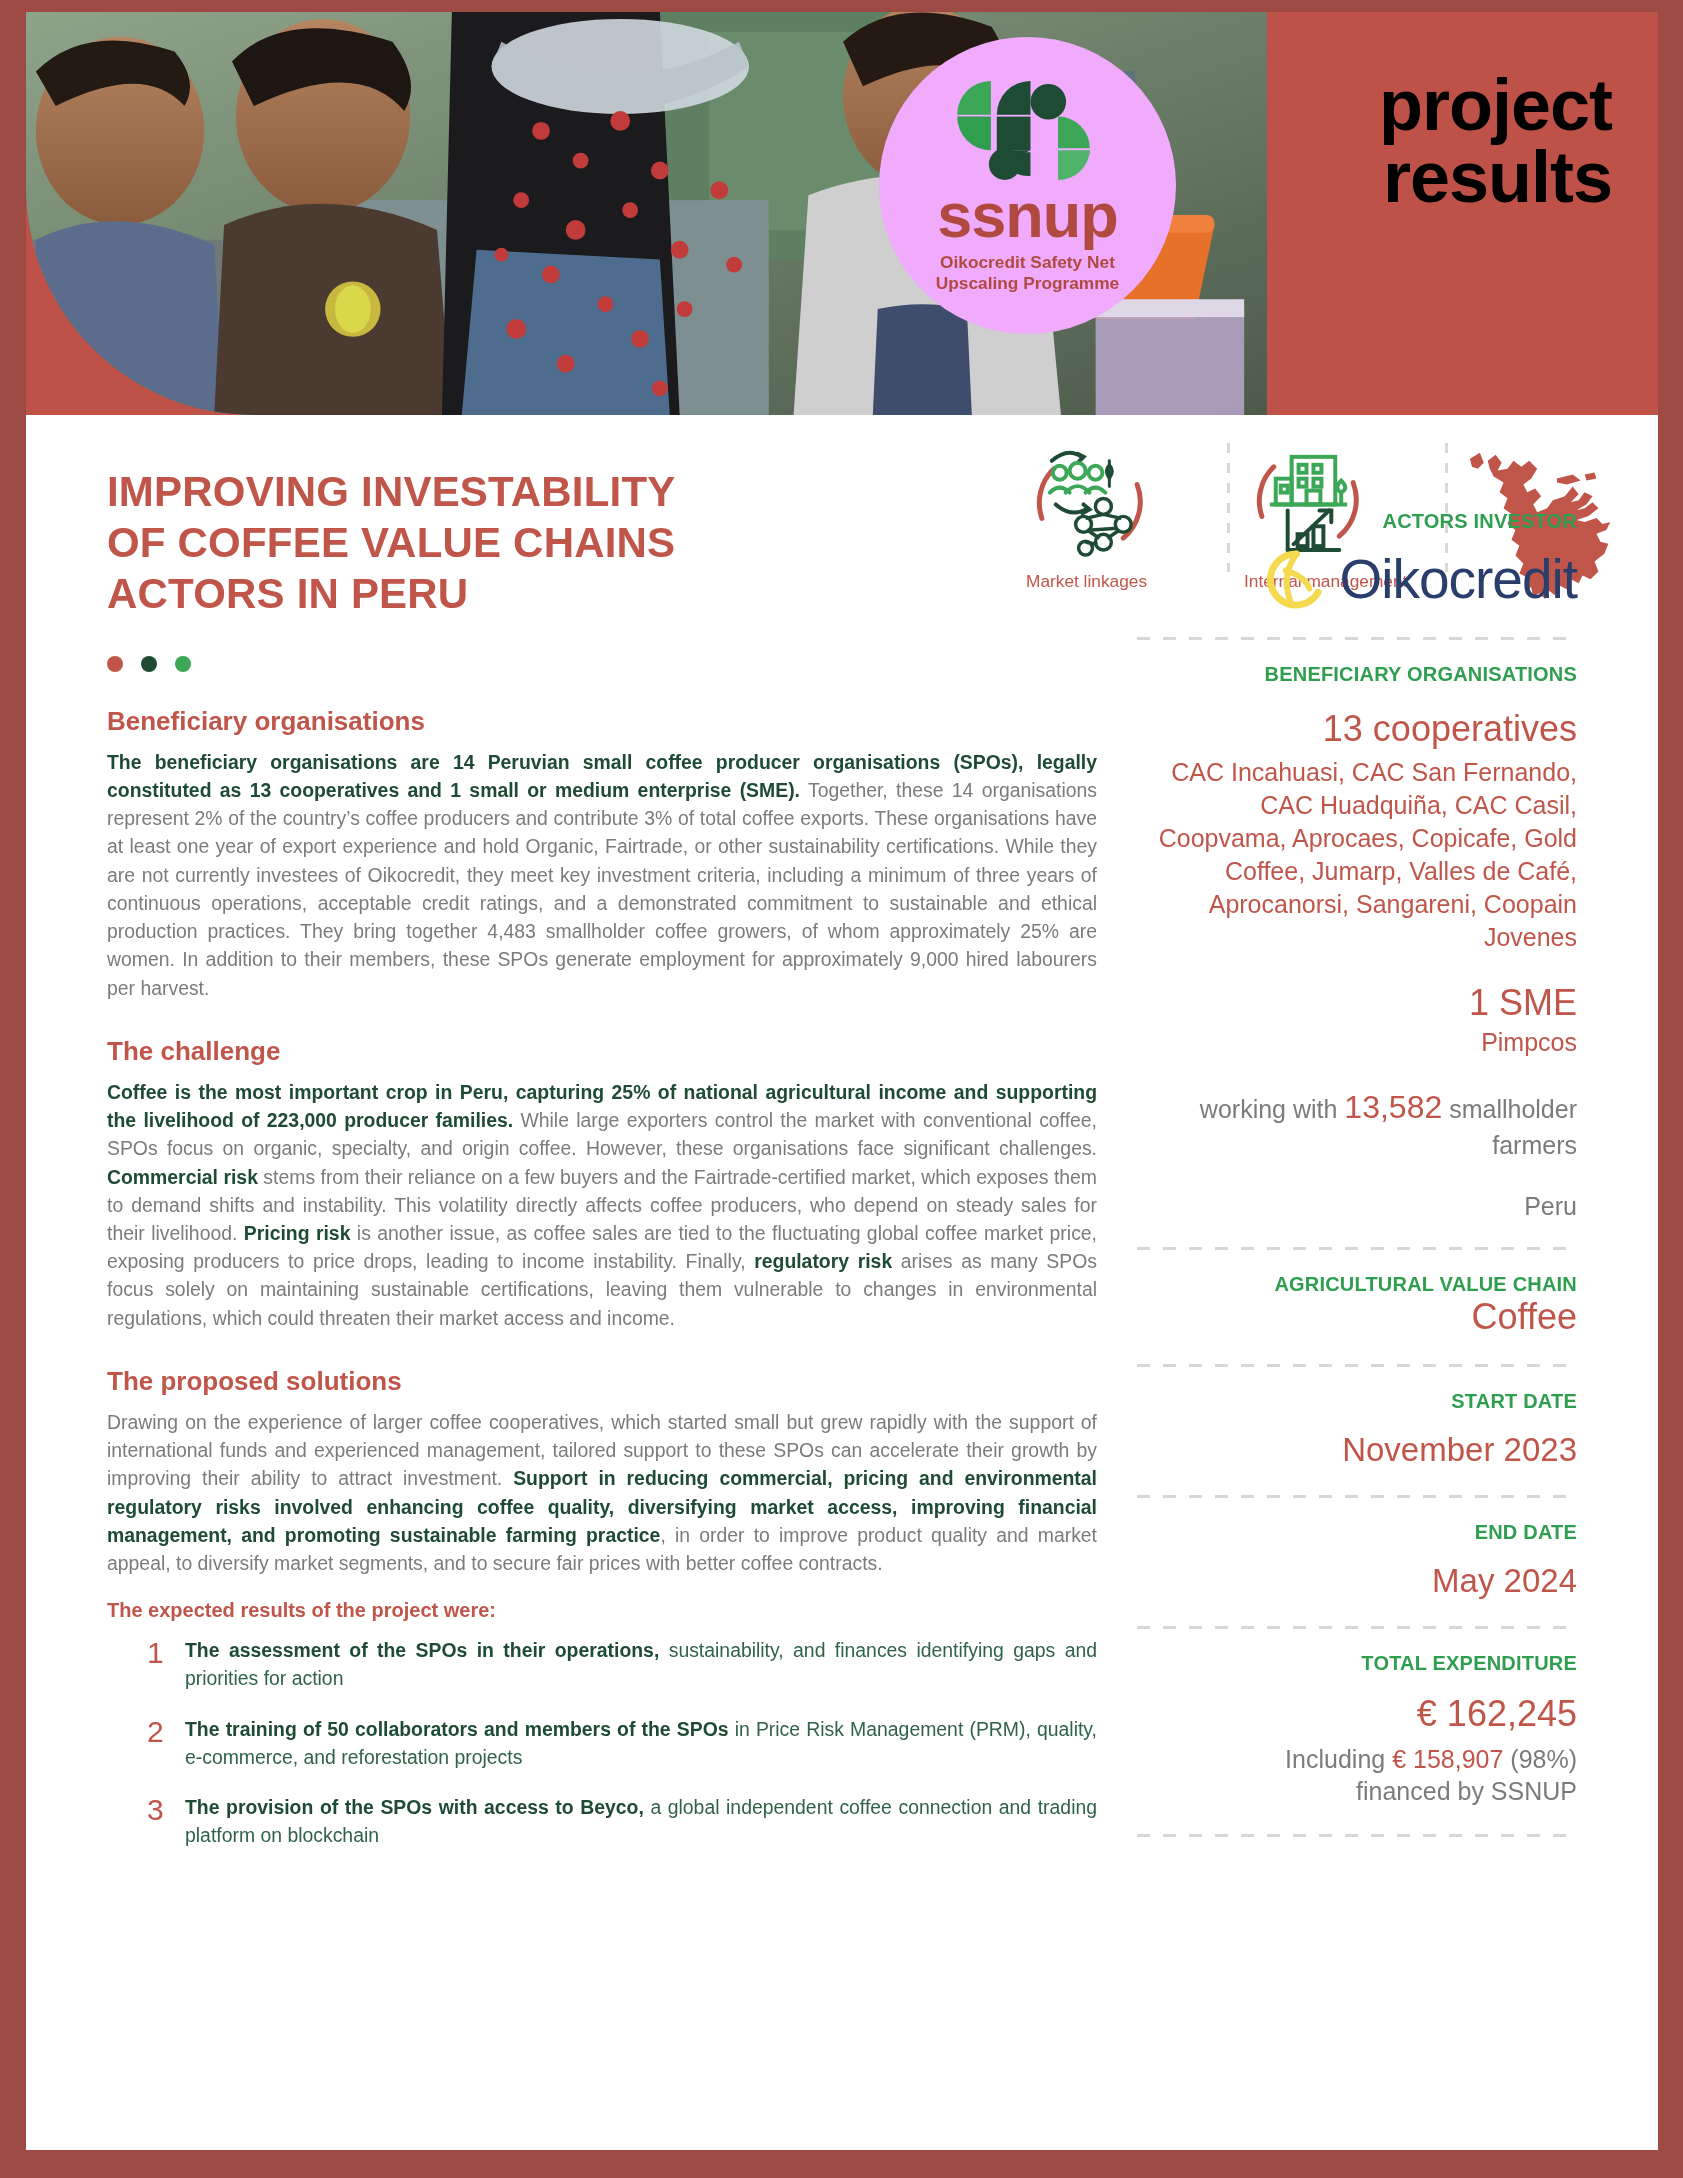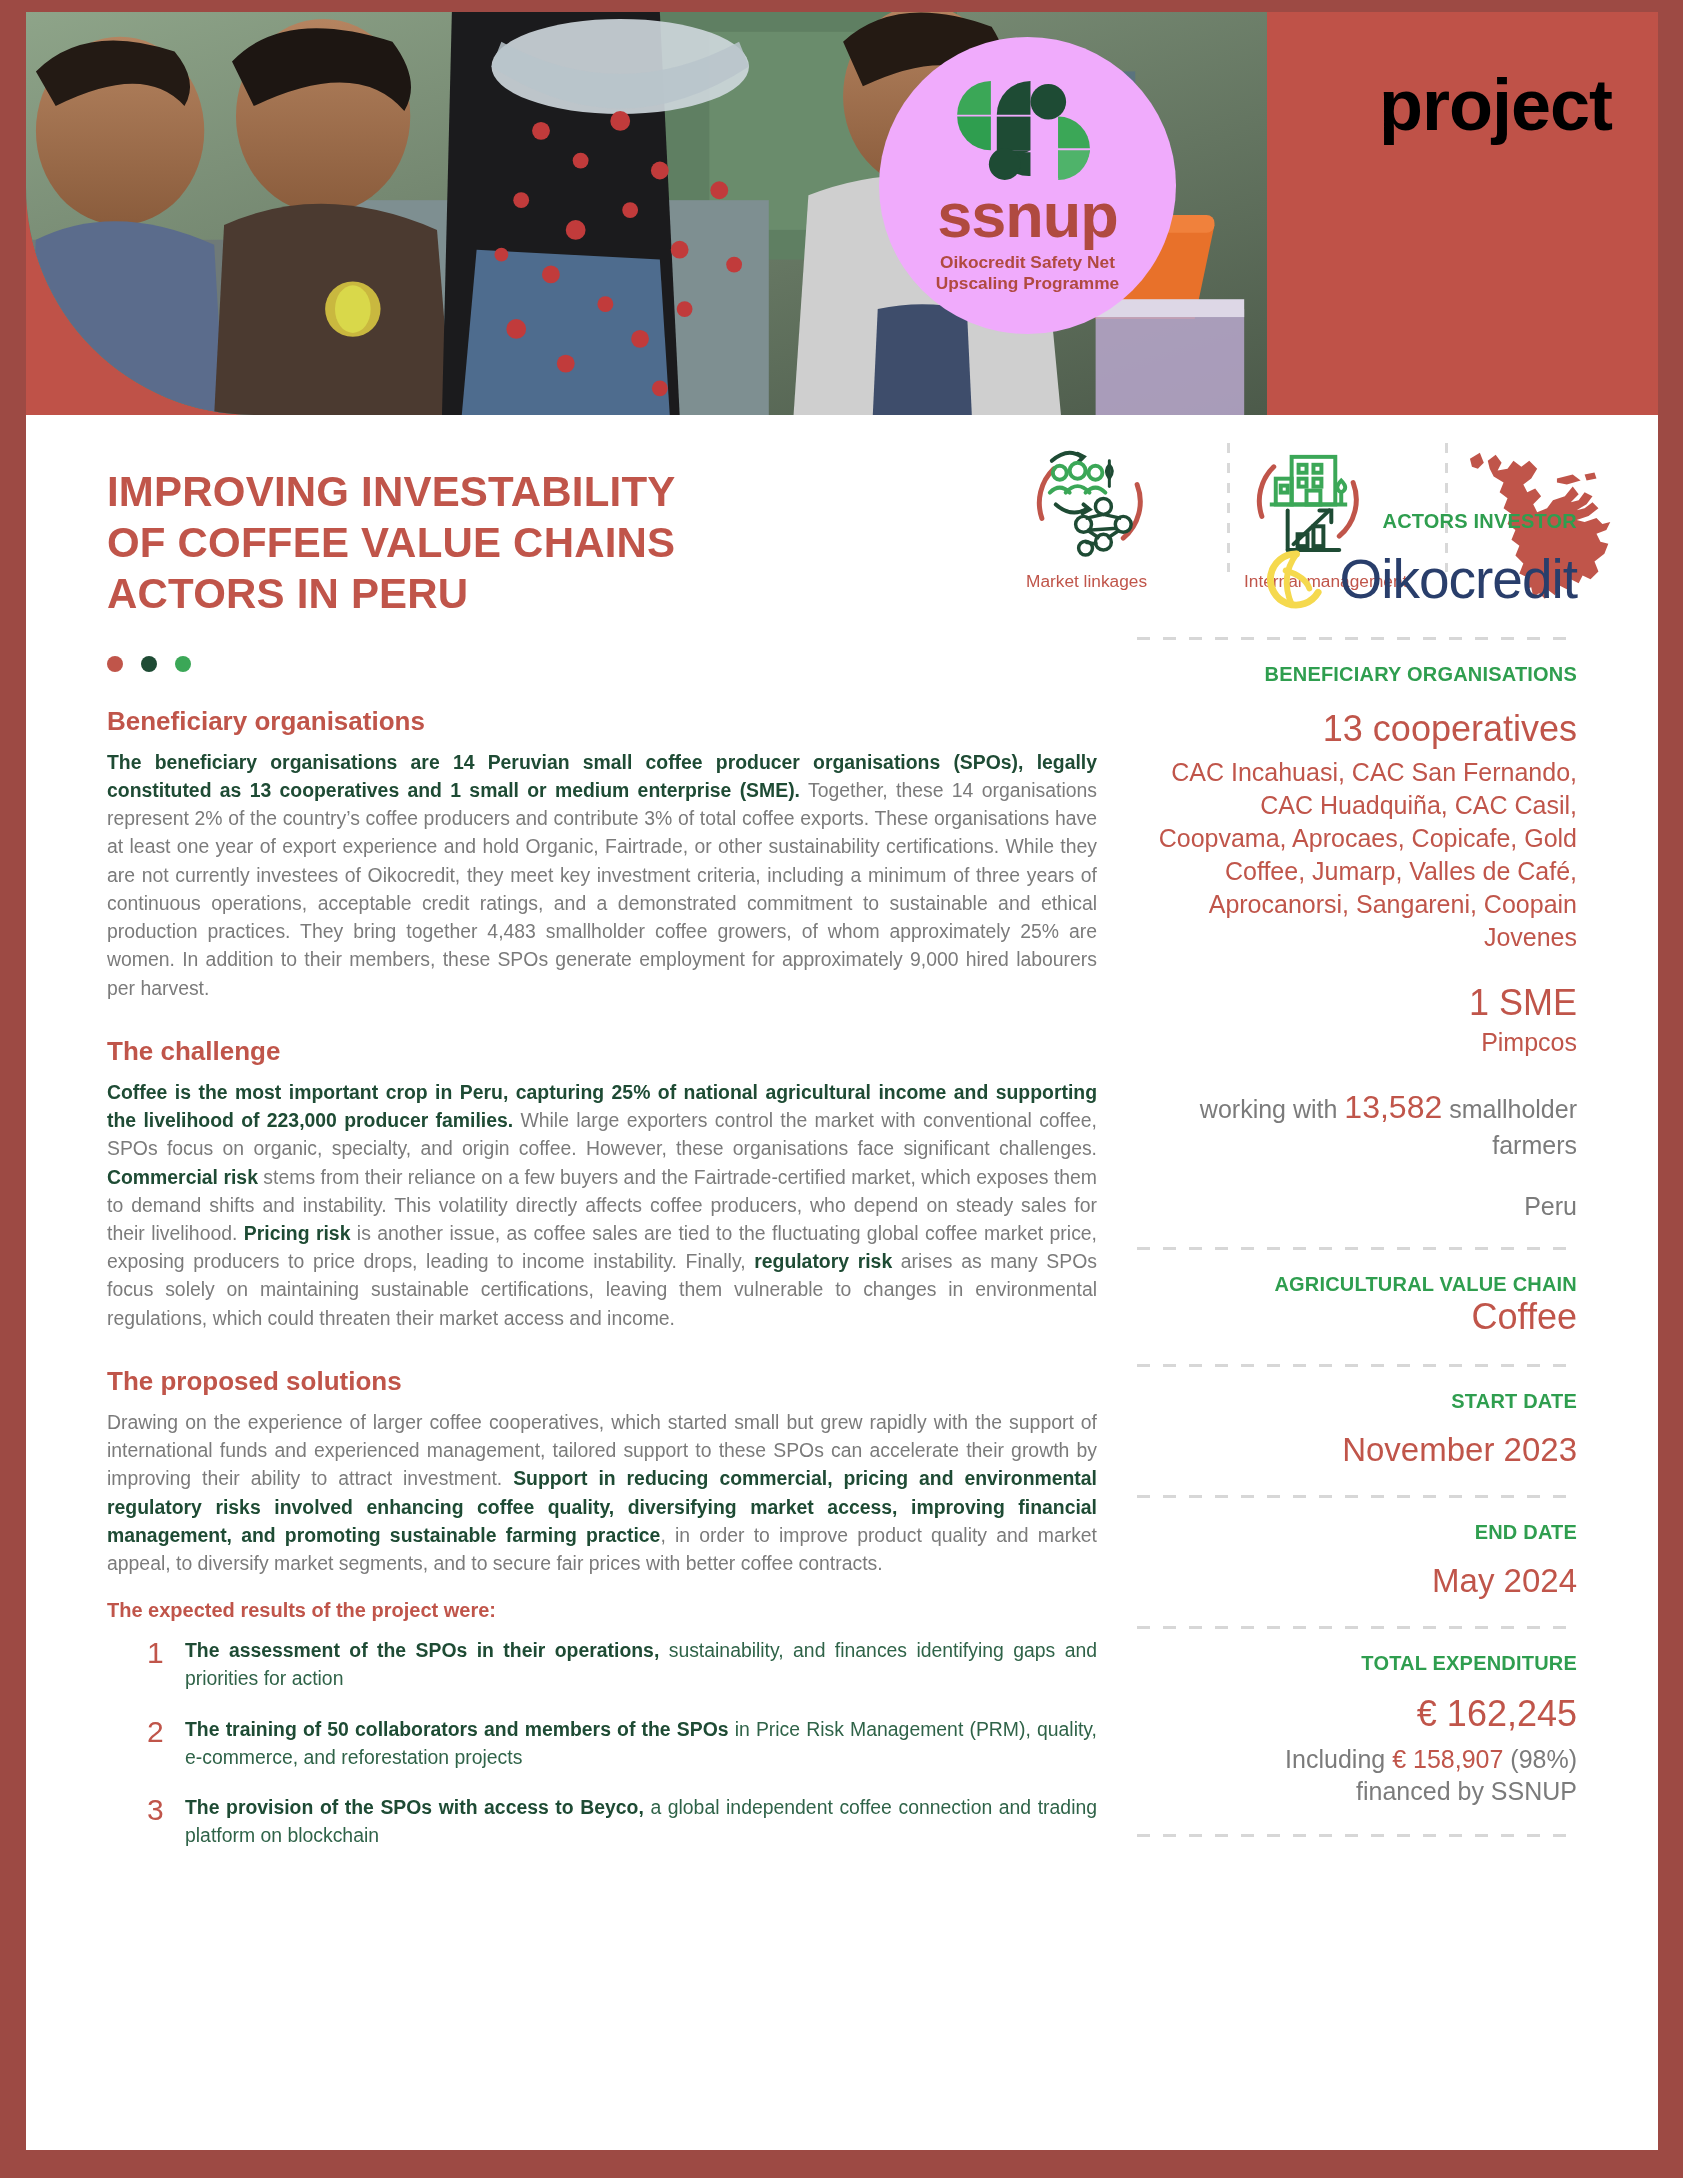--- a/index.html
+++ b/index.html
@@ -307,20 +307,21 @@
       </svg>
       <div class="logo-word">ssnup</div>
       <div class="logo-sub">
         <span>Oikocredit Safety Net</span><br>
         <span>Upscaling Programme</span>
       </div>
     </div>
 
     <div class="header-title">
       <div>project</div>
+      <div>results</div>
     </div>
   </div>
 
   <div class="body-card">
 
     <div class="icon-row">
       <div class="icon-block">
         <svg width="129" height="124" viewBox="0 0 130 125">
           <path d="M28 30 A48 48 0 0 0 16 80" fill="none" stroke="#c0554a" stroke-width="5" stroke-linecap="round"></path>
           <path d="M112 46 A48 48 0 0 1 98 100" fill="none" stroke="#c0554a" stroke-width="5" stroke-linecap="round"></path>

